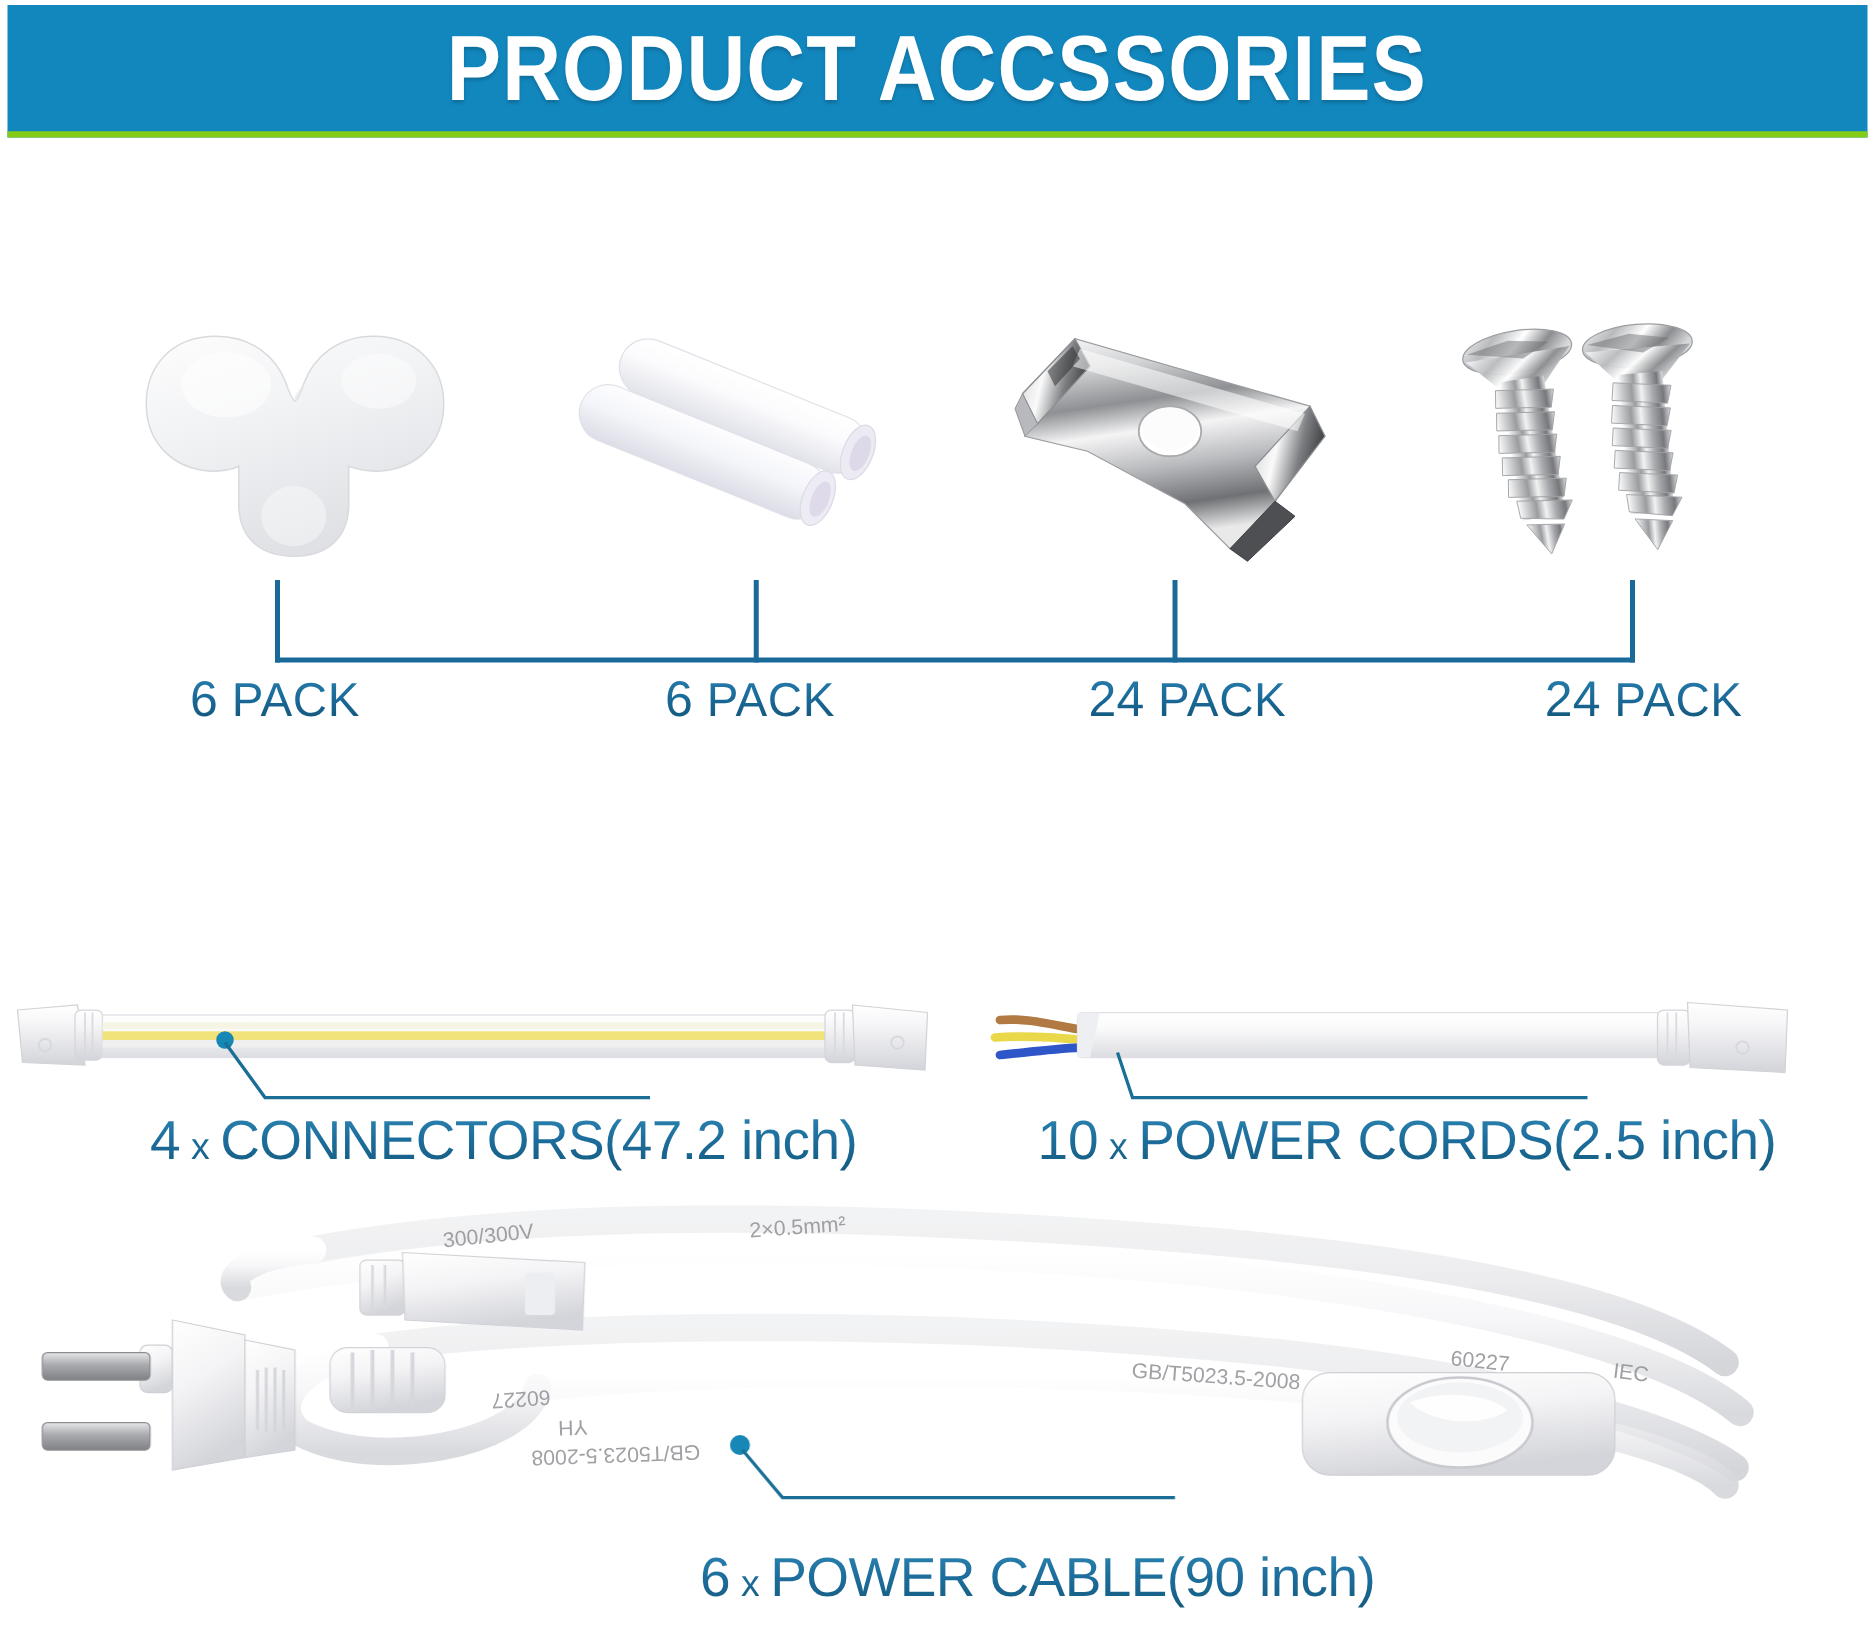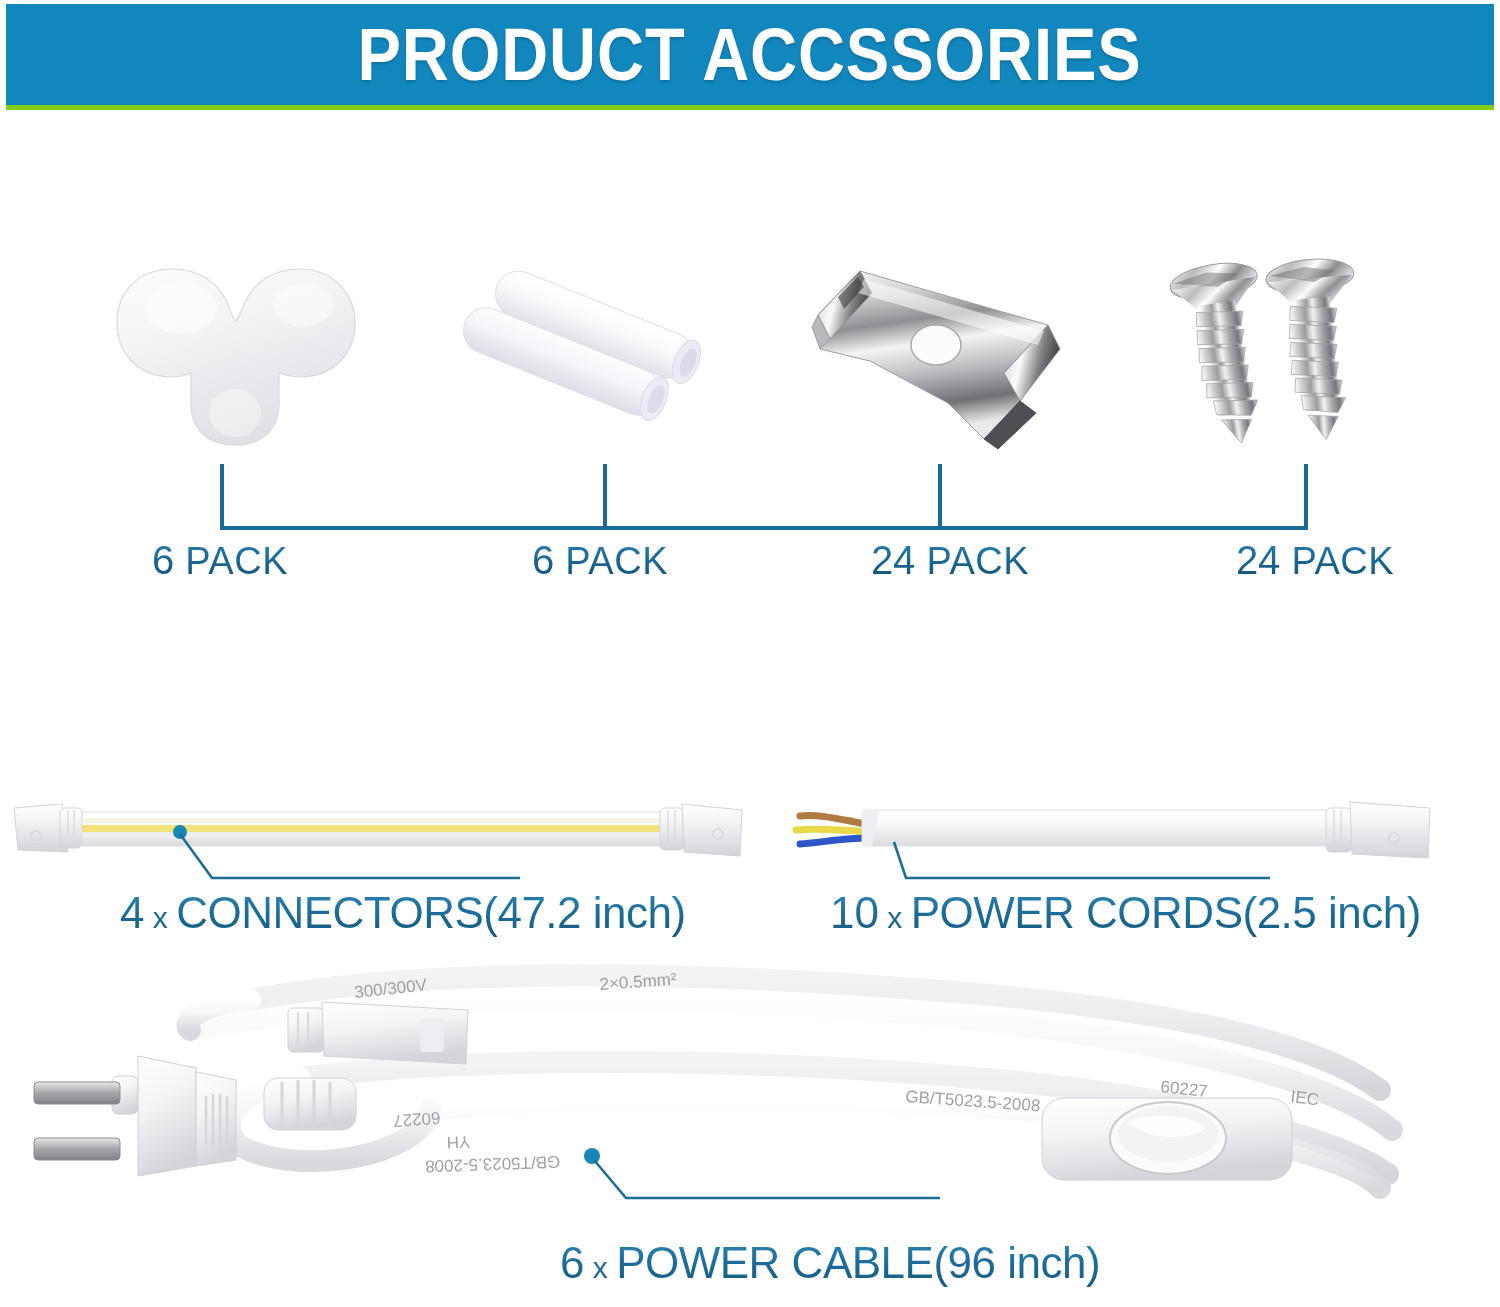--- a/index.html
+++ b/index.html
@@ -432,16 +432,16 @@
       </g>
 
       <g>
         <circle cx="592" cy="196" r="8" fill="#1787b5"></circle>
         <path d="M594 200 L626 238 L940 238" fill="none" stroke="#1b6e95" stroke-width="2.6"></path>
       </g>
     </svg>
   </div>
 
   <div class="cap cap-cable">
-    <span class="cap-num">6</span><span class="cap-x">&nbsp;</span><span class="cap-x">x</span><span class="cap-x">&nbsp;</span><span class="cap-txt">POWER CABLE(96 inch)</span>
+    <span class="cap-num">6</span><span class="cap-x">&nbsp;</span><span class="cap-x">x</span><span class="cap-x">&nbsp;</span><span class="cap-txt">POWER CABLE(90 inch)</span>
   </div>
 
 </div>
 
 </body></html>

